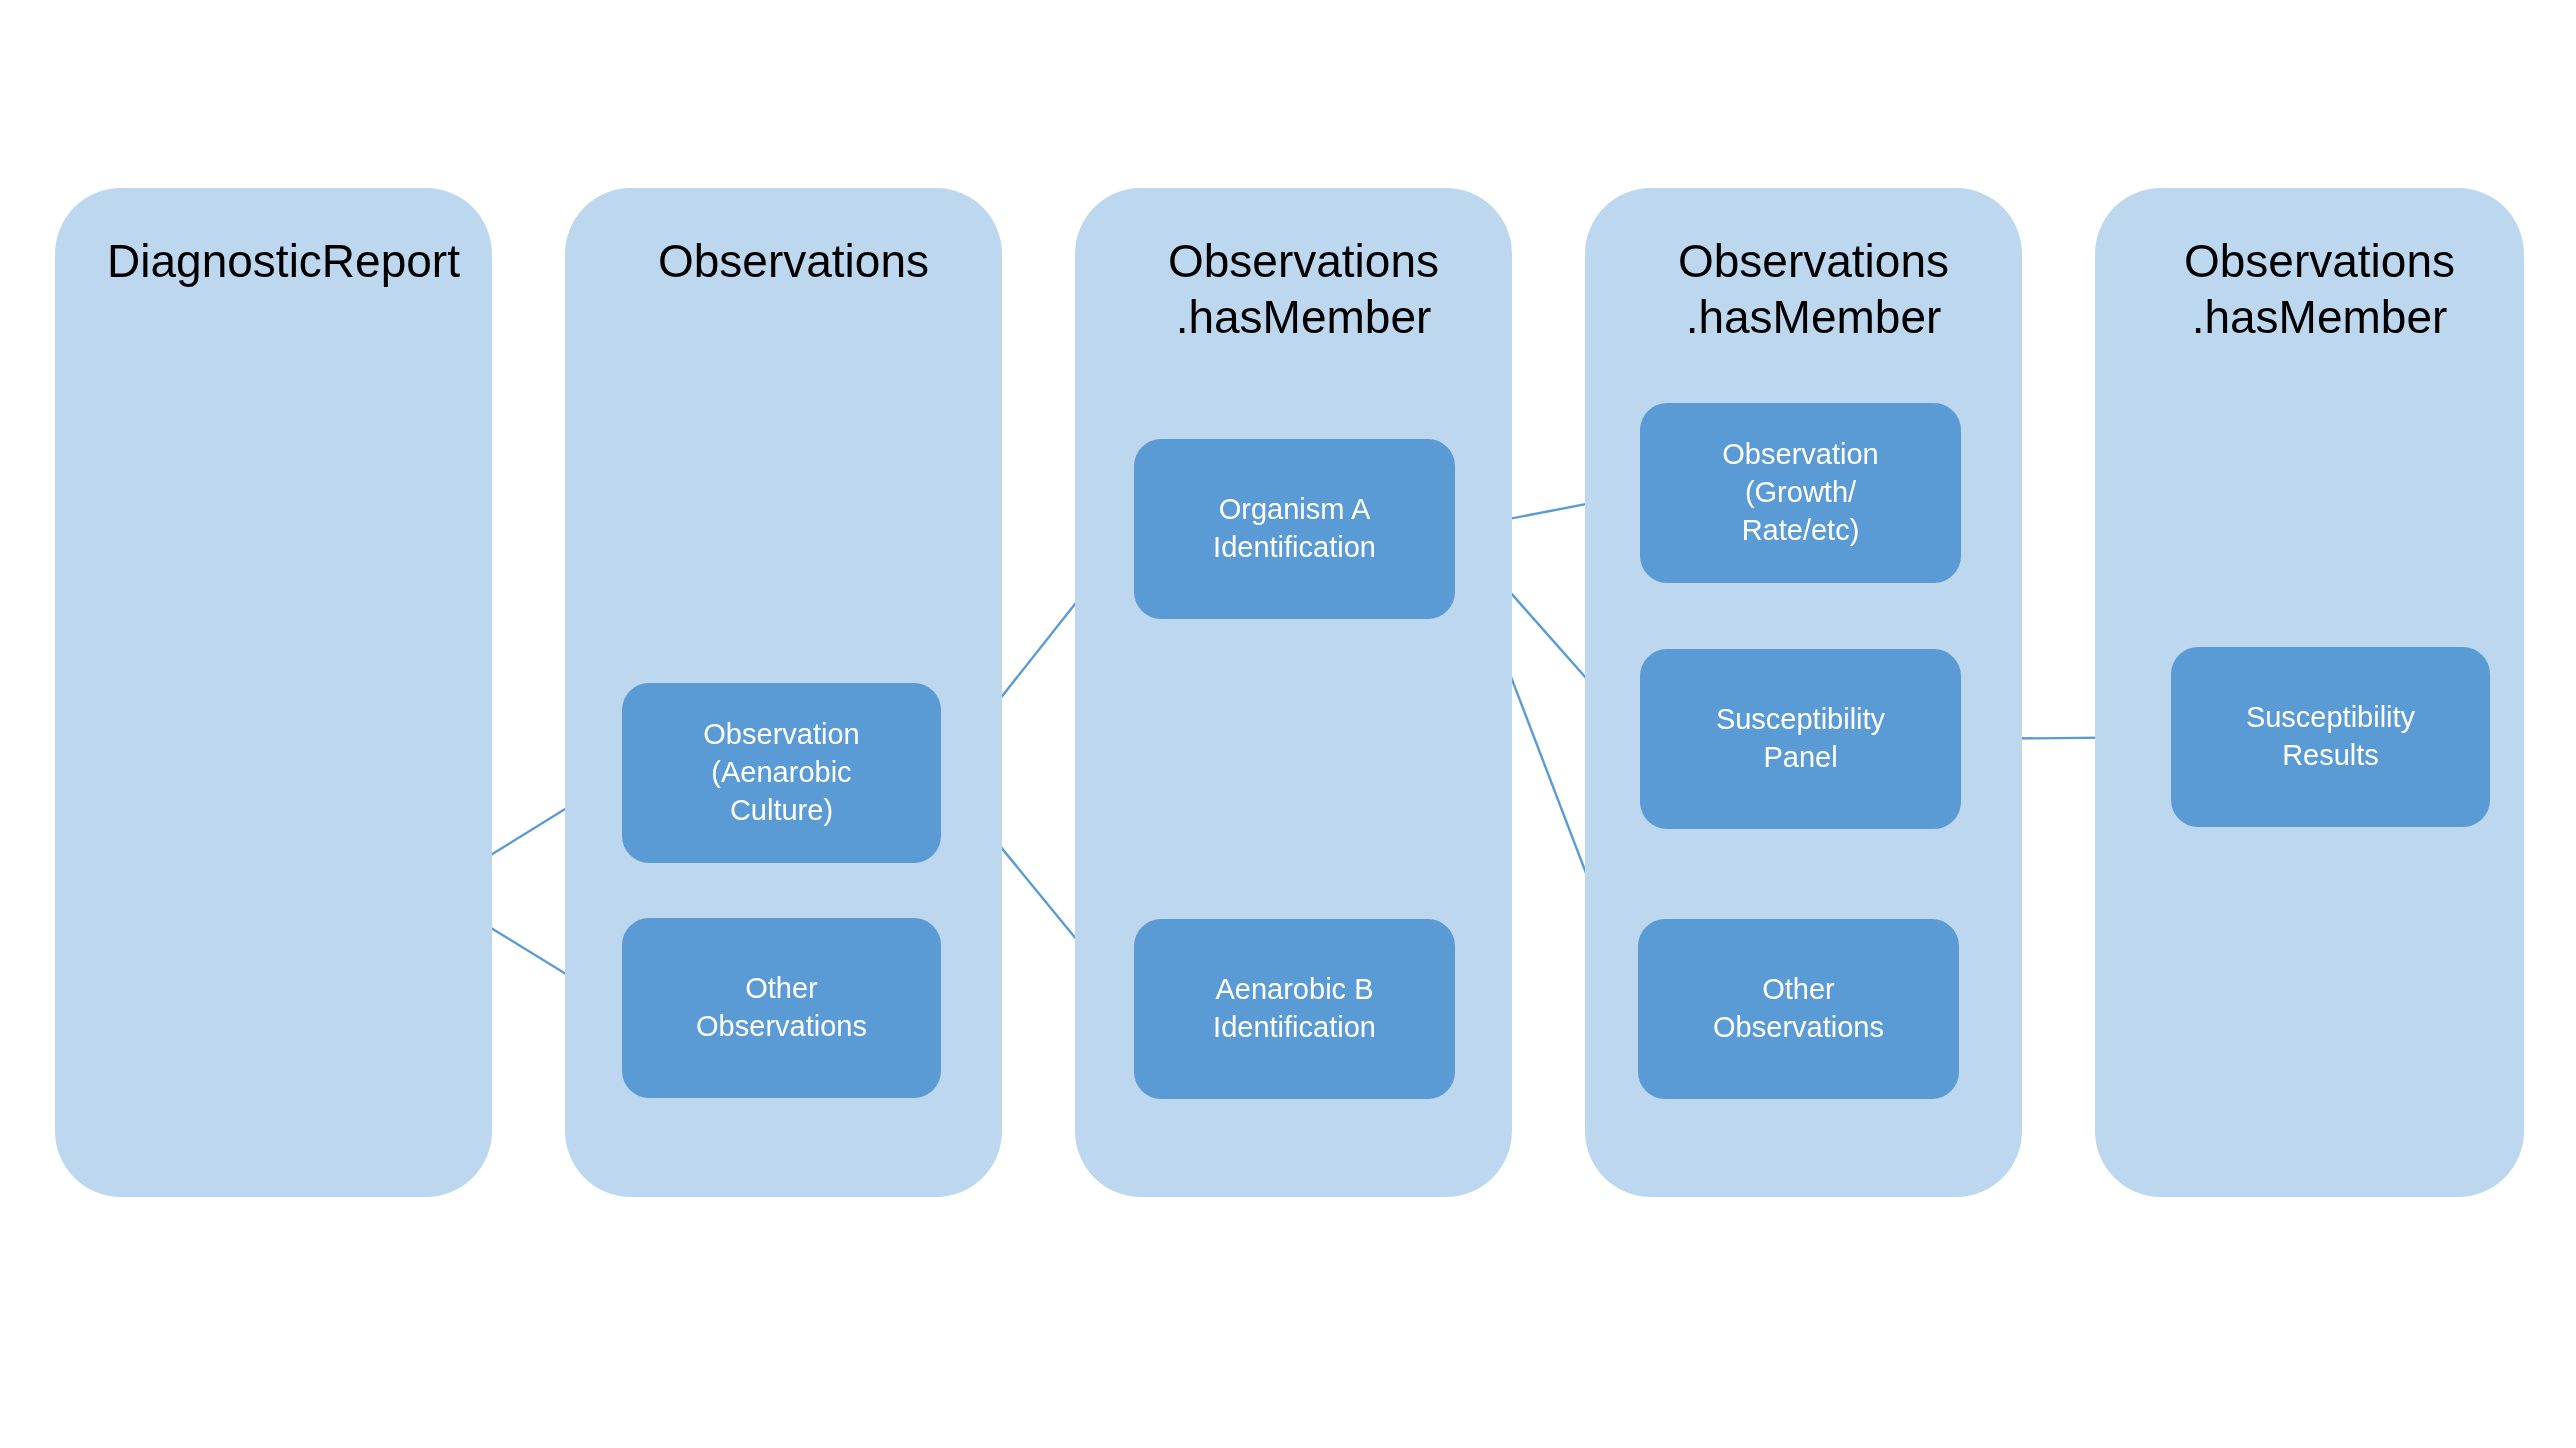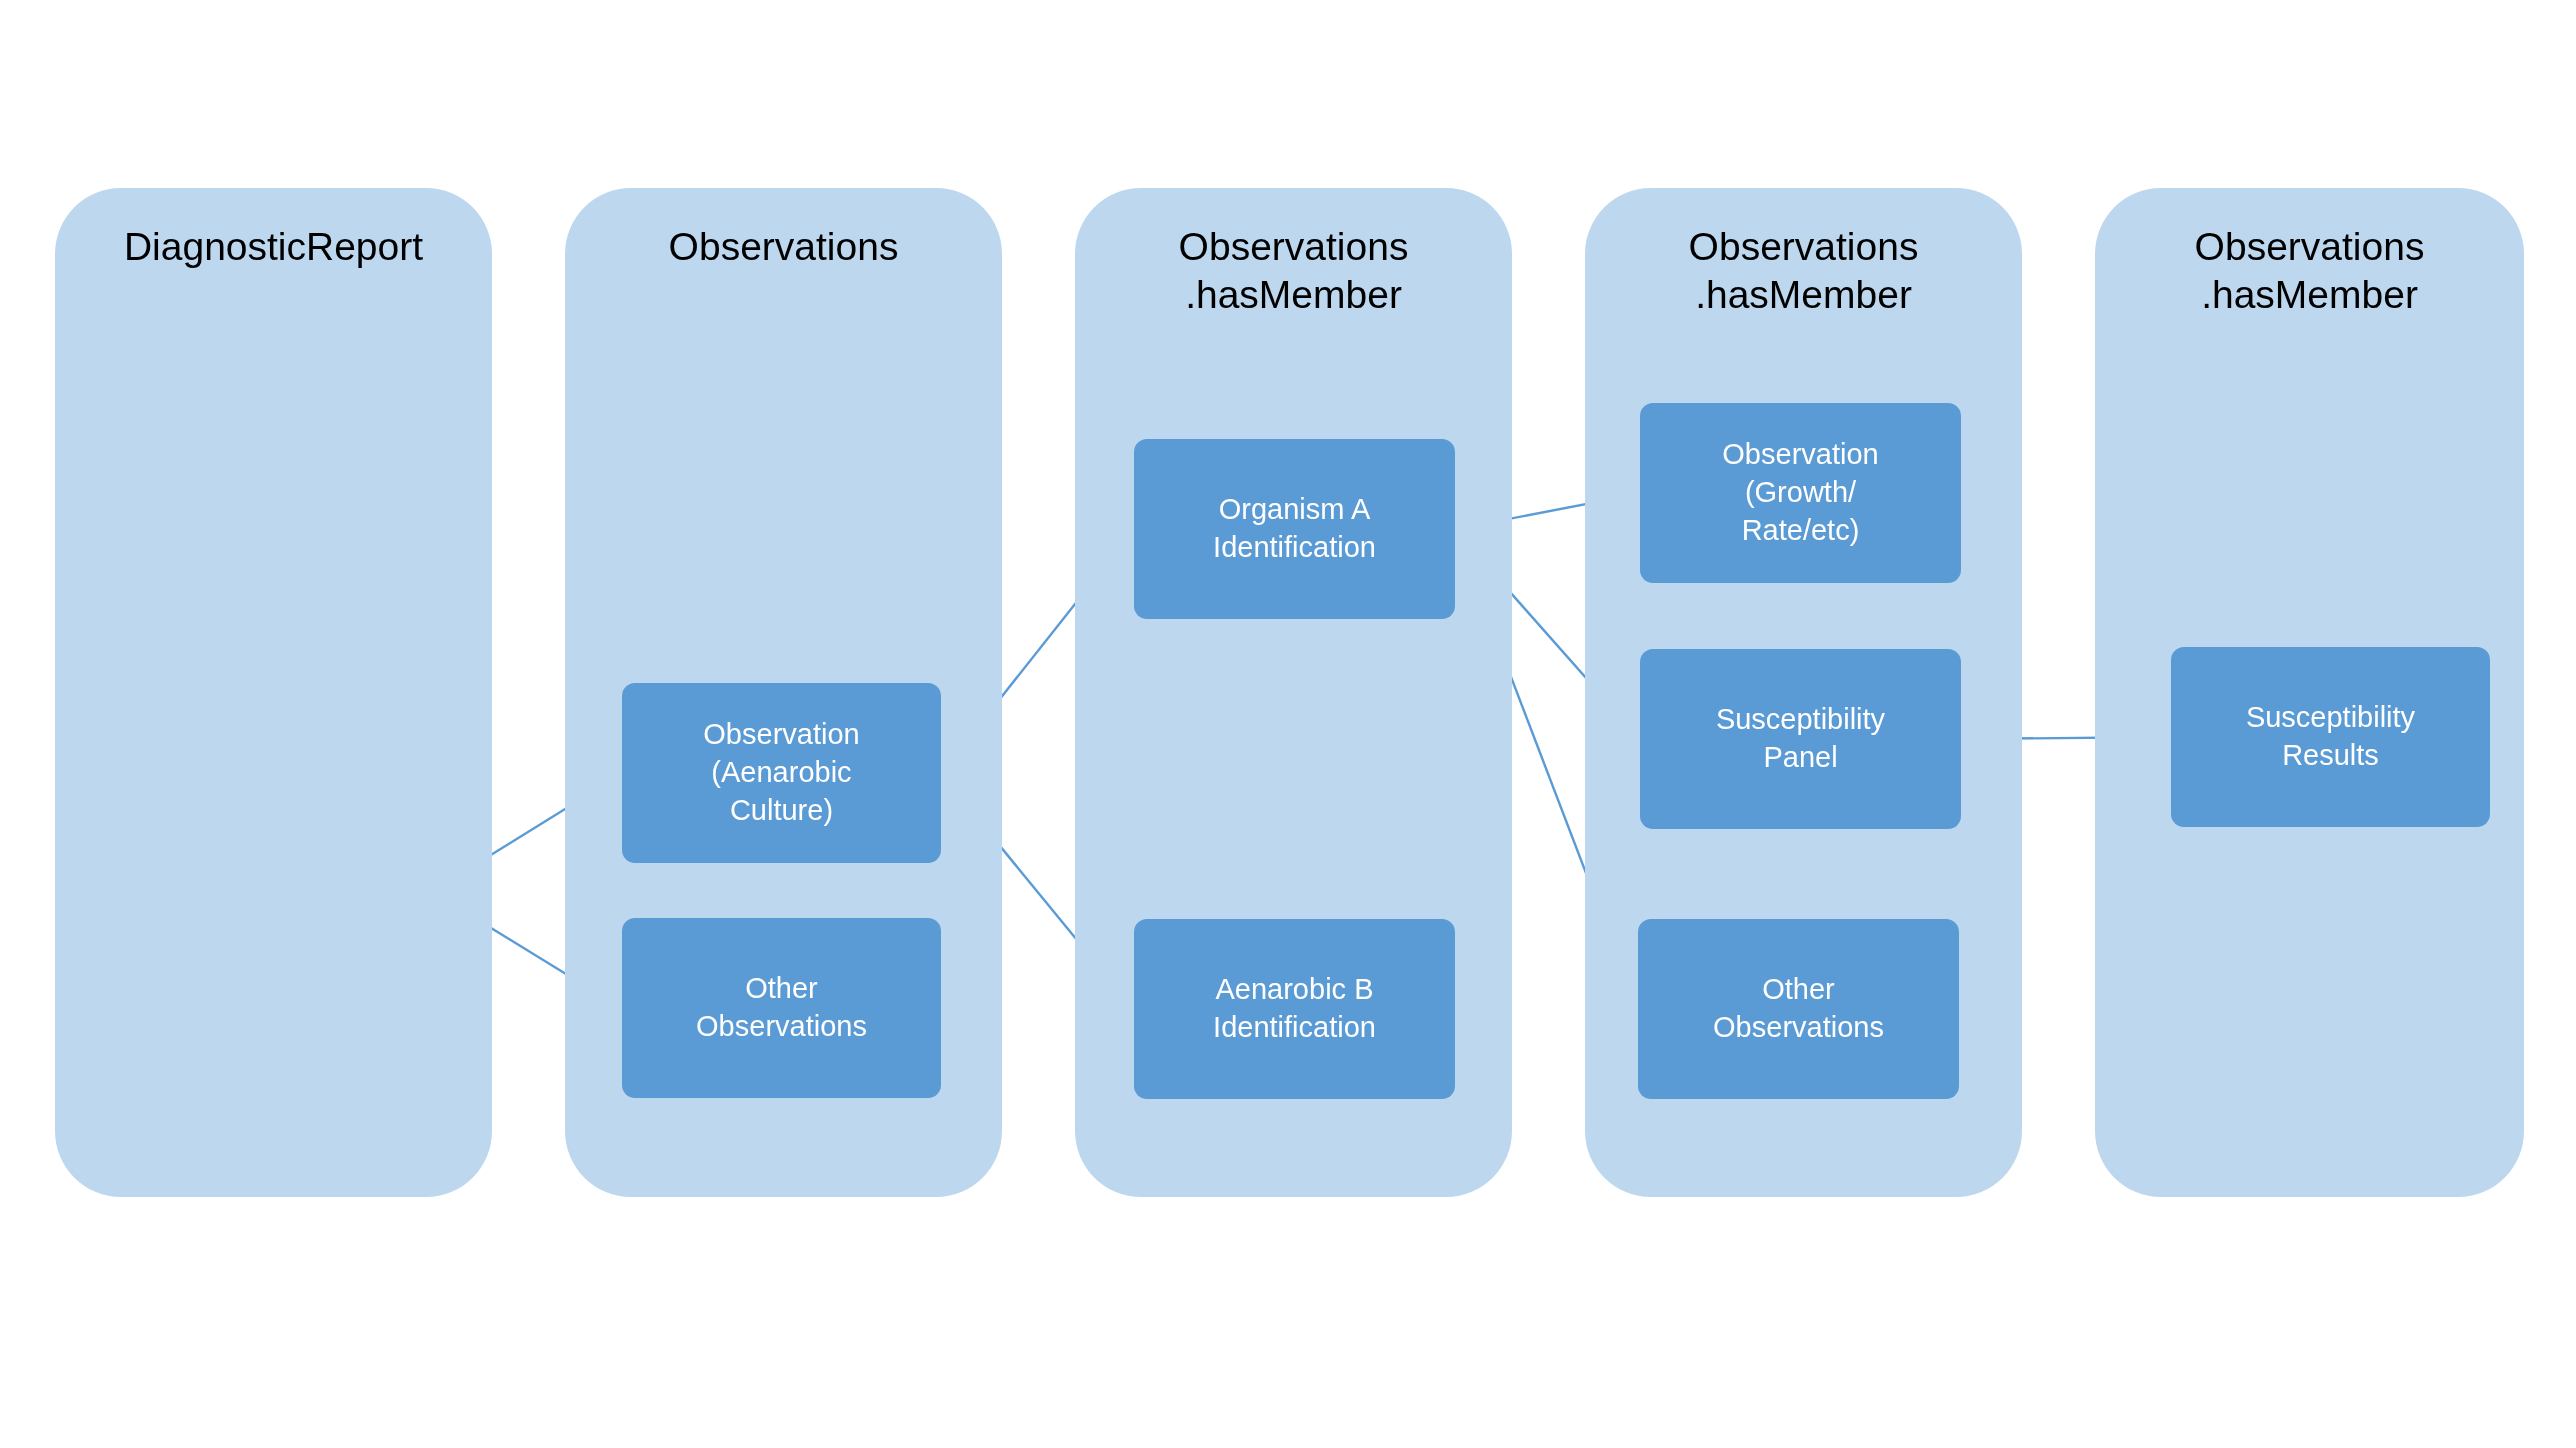--- a/index.html
+++ b/index.html
@@ -38,36 +38,36 @@
     height: 1009px;
     background: var(--column-fill);
     border-radius: 66px;
   }
   .col-1 { left: 55px;   }
   .col-2 { left: 565px;  }
   .col-3 { left: 1075px; }
   .col-4 { left: 1585px; }
   .col-5 { left: 2095px; width: 429px; }
   .column-title {
-    margin: 0;
+    margin: 10px;
     padding-top: 35px;
     width: 100%;
     text-align: center;
-    font-size: 39px;
+    font-size: 46px;
     font-weight: 400;
     line-height: 1.22;
     color: var(--title-text);
     white-space: pre-line;
   }
   .node {
     position: absolute;
     width: 319px;
     height: 180px;
     background: var(--node-fill);
-    border-radius: 13px;
+    border-radius: 27px;
     color: var(--node-text);
     display: flex;
     align-items: center;
     justify-content: center;
     text-align: center;
     font-size: 29px;
     line-height: 1.3;
     white-space: pre-line;
   }
   

